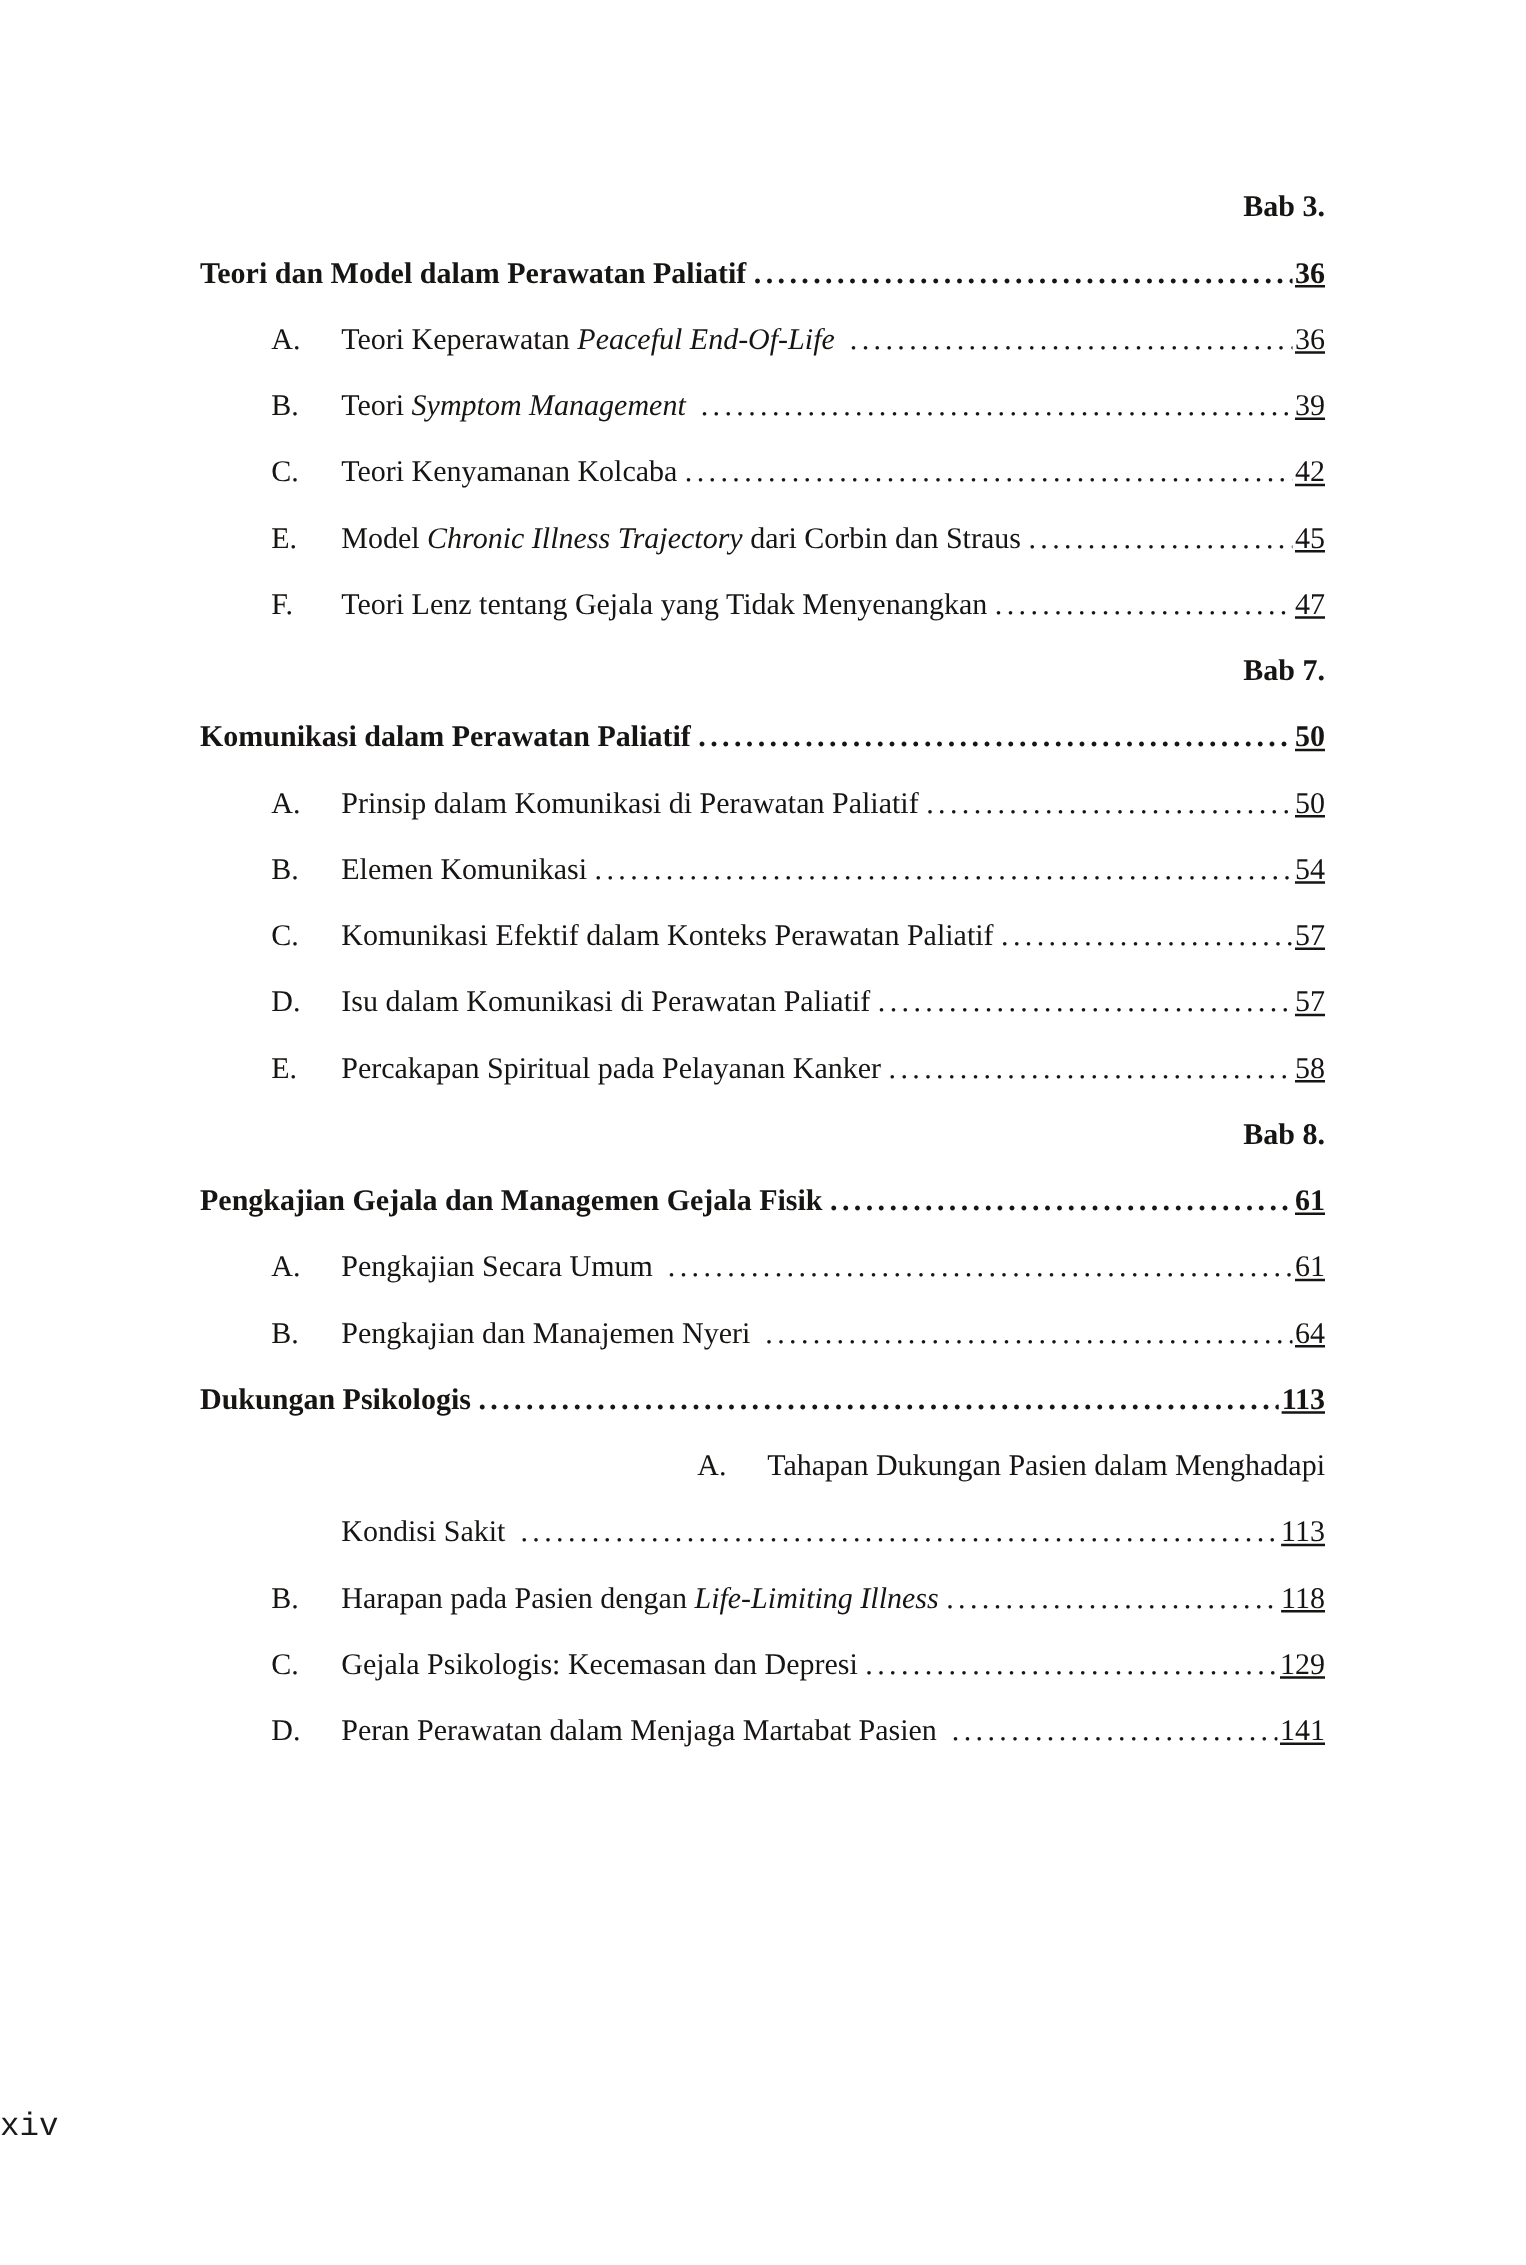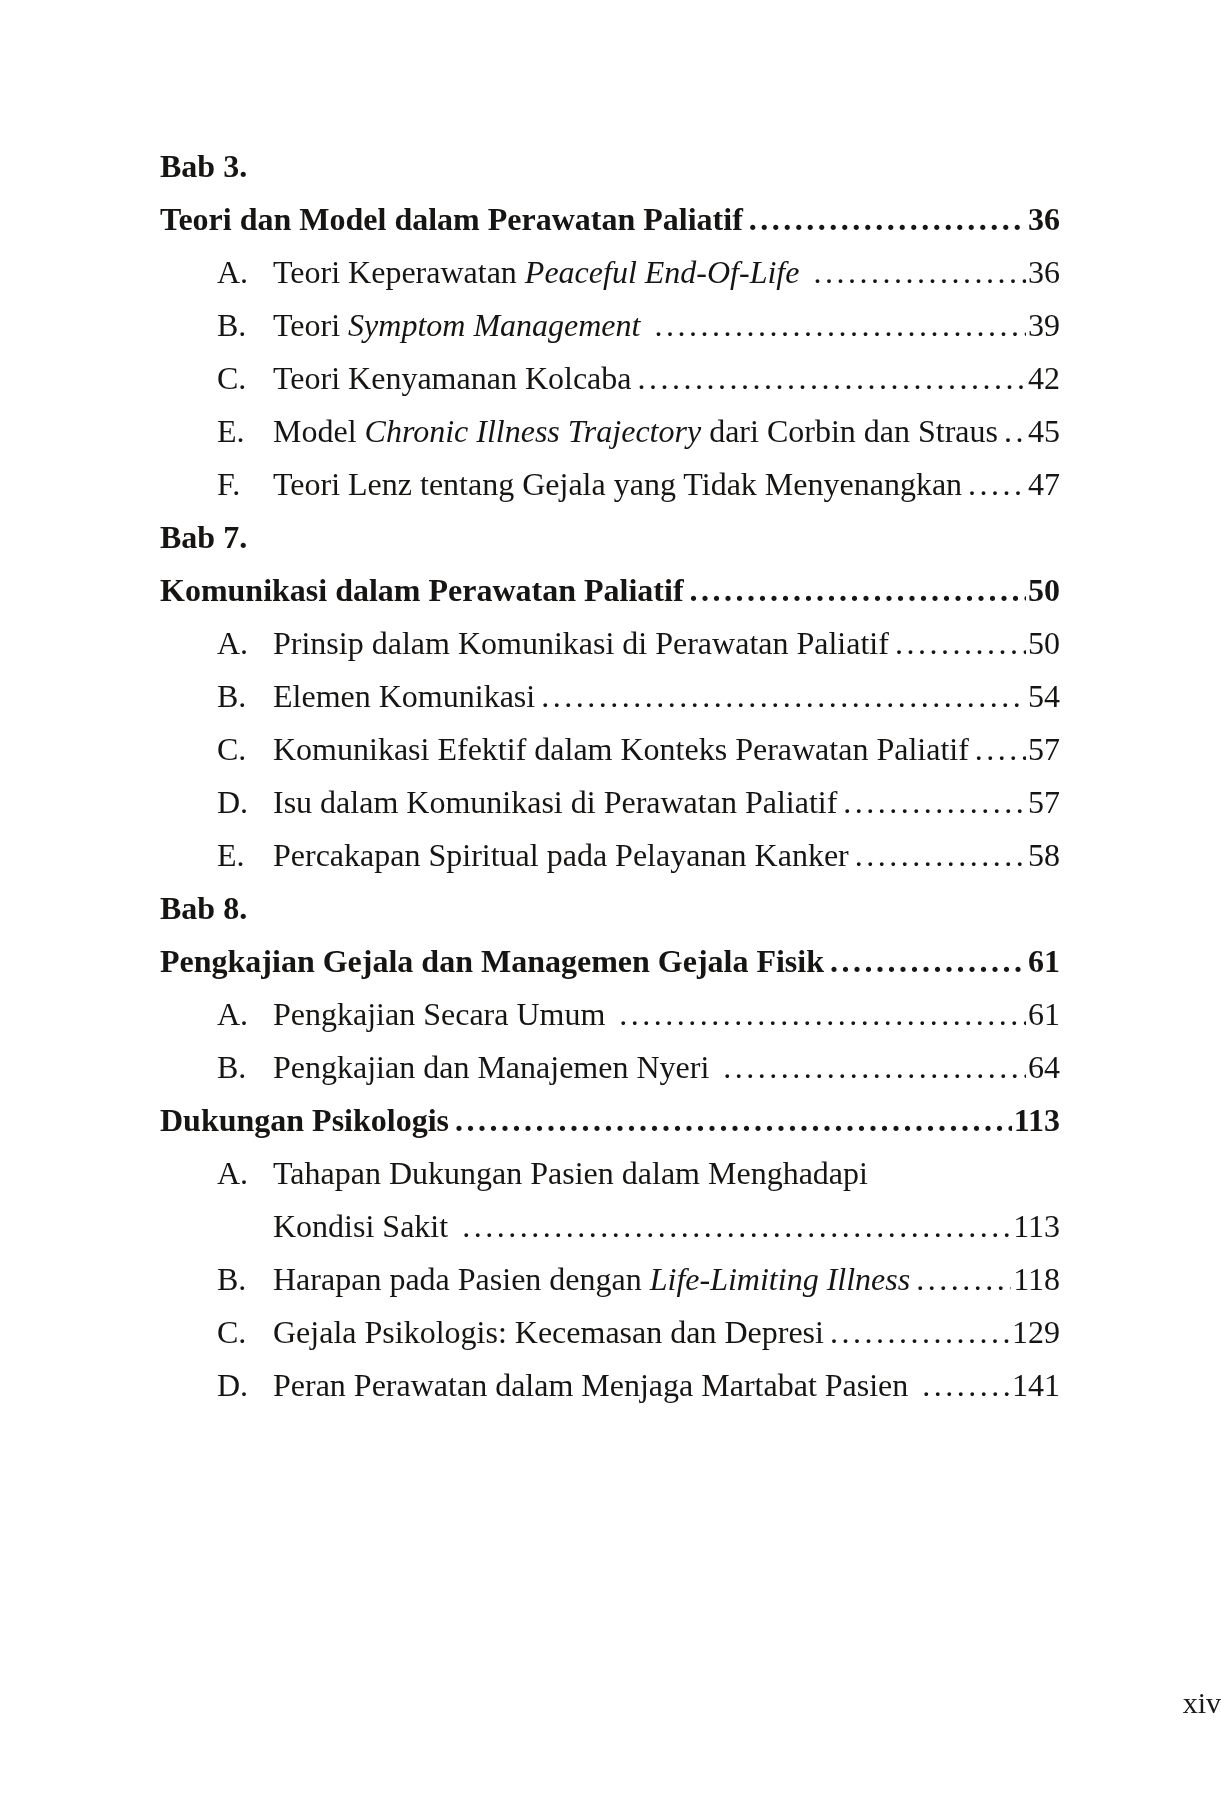--- a/index.html
+++ b/index.html
@@ -23,23 +23,24 @@
   .toc {
     position: absolute;
     left: 160px;
     top: 140px;
     width: 900px;
   }
   .r {
     display: flex;
     align-items: baseline;
     height: 53px;
-    font-size: 32px;
+    font-size: 24px;
     white-space: pre;
     line-height: 53px;
+    justify-content: flex-end;
   }
   .r.bold { font-weight: bold; }
   .letter {
     flex: 0 0 auto;
     margin-left: 57px;
     width: 56px;
   }
   .body { flex: 0 0 auto; }
   .body i { }
   .dots {
@@ -47,29 +48,30 @@
     min-width: 0;
     overflow: hidden;
     white-space: nowrap;
     letter-spacing: 3.5px;
     margin-left: 6px;
     margin-right: 2px;
   }
   .pg {
     flex: 0 0 auto;
     text-align: right;
+    text-decoration: underline;
   }
   .footer {
     position: absolute;
     left: 0;
     right: 0;
     top: 1686px;
-    text-align: right;
-    font-family: Liberation Serif, serif;
-    font-size: 30px;
+    text-align: left;
+    font-family: Liberation Mono, monospace;
+    font-size: 26px;
     color: #1a1a1a;
   }
 </style>
 </head>
 <body>
 
 <div class="page">
   <div class="toc">
       <div class="r bold"><span class="body">Bab 3.</span></div>
       <div class="r bold"><span class="body">Teori dan Model dalam Perawatan Paliatif</span><span class="dots">............................................................................................................................................................................................................................................................................................................</span><span class="pg">36</span></div>

